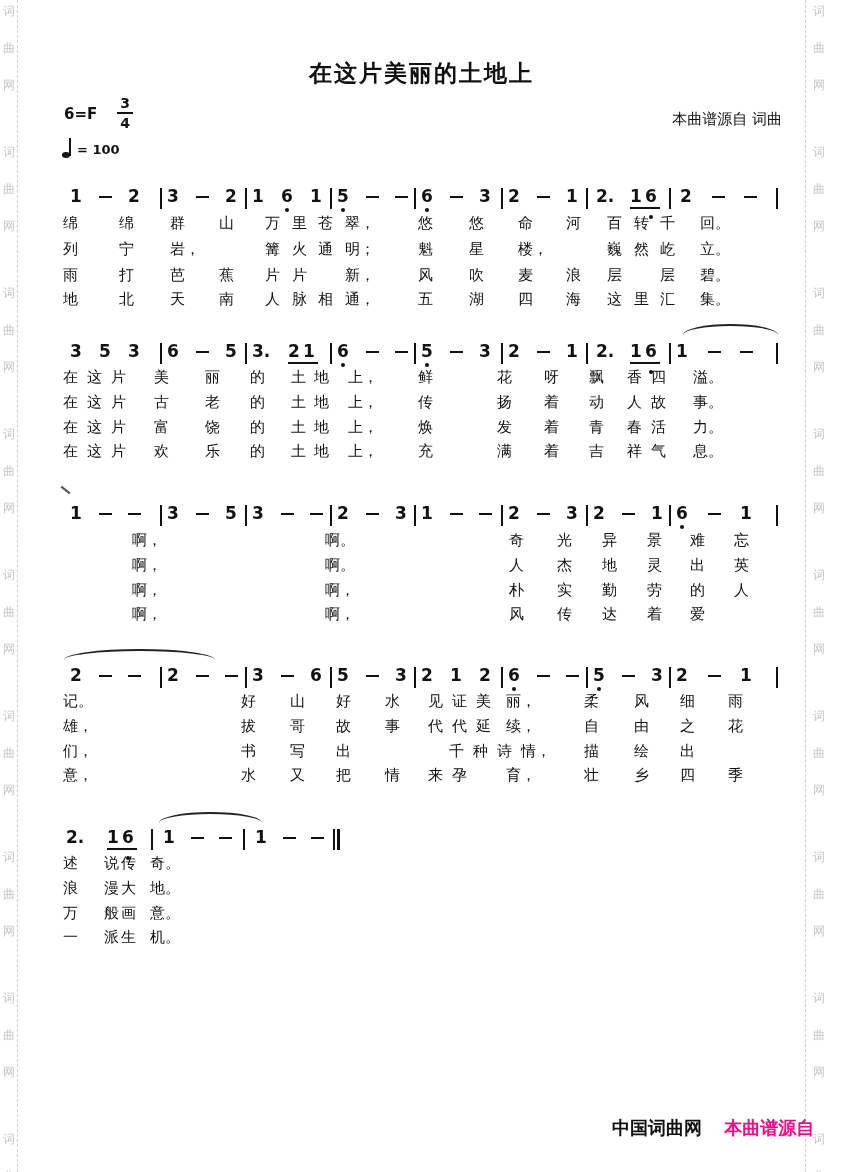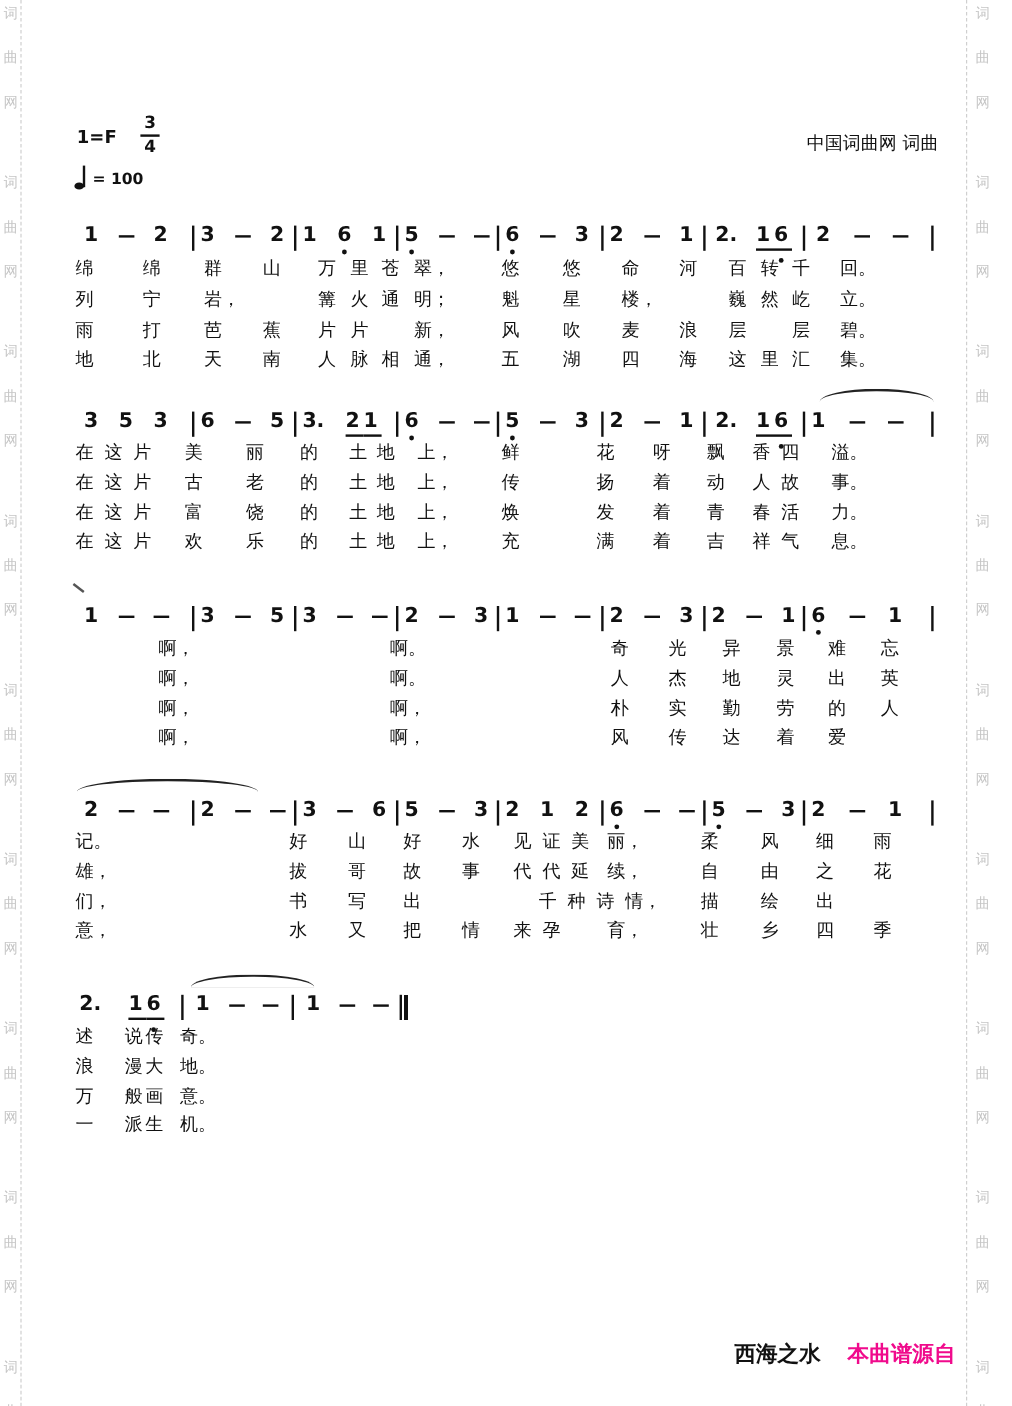--- a/index.html
+++ b/index.html
@@ -111,31 +111,32 @@
       <div class="wmc">网</div>
       <div class="wmgap"></div>
       <div class="wmc">词</div>
       <div class="wmc">曲</div>
       <div class="wmc">网</div>
       <div class="wmgap"></div>
       <div class="wmc">词</div>
       <div class="wmc">曲</div>
     </div>
 
+  <h1 class="title">在这片美丽的土地上</h1>
 
-  <div class="keysig">1=F</div>
+  <div class="keysig">6=F</div>
   <div class="meter">
     <span class="mt">3</span>
     <span class="mb">4</span>
   </div>
   <div class="tempo">
     <span class="qn"></span>
     <span class="tv">= 100</span>
   </div>
-  <div class="credit">中国词曲网 词曲</div>
+  <div class="credit">本曲谱源自 词曲</div>
 
   <div id="score">
       <div class="note" style="top: 188px; left: 70px;">1</div>
       <div class="dash" style="top: 196px; left: 99px;"></div>
       <div class="note" style="top: 188px; left: 128px;">2</div>
       <div class="bar" style="top: 188px; left: 160px;"></div>
       <div class="note" style="top: 188px; left: 167px;">3</div>
       <div class="dash" style="top: 196px; left: 196px;"></div>
       <div class="note" style="top: 188px; left: 225px;">2</div>
       <div class="bar" style="top: 188px; left: 245px;"></div>
@@ -491,16 +492,16 @@
       <div class="lyr" style="left: 104px; top: 906px;">般</div>
       <div class="lyr" style="left: 121px; top: 906px;">画</div>
       <div class="lyr" style="left: 150px; top: 906px;">意。</div>
       <div class="lyr" style="left: 63px; top: 930px;">一</div>
       <div class="lyr" style="left: 104px; top: 930px;">派</div>
       <div class="lyr" style="left: 121px; top: 930px;">生</div>
       <div class="lyr" style="left: 150px; top: 930px;">机。</div>
     </div>
 
   <div class="footer">
-    <span class="fl">西海之水</span>
+    <span class="fl">中国词曲网</span>
     <span class="site" style="color: rgb(240, 10, 140);">本曲谱源自</span>
   </div>
 </div>
 
 </body></html>

